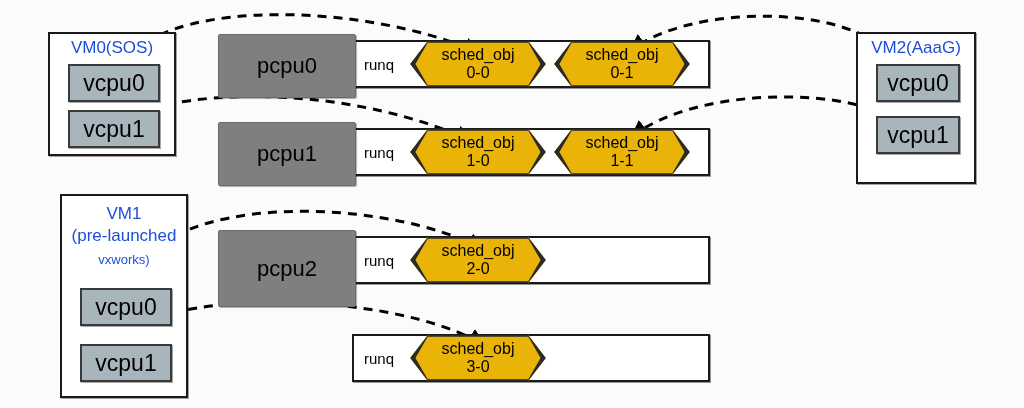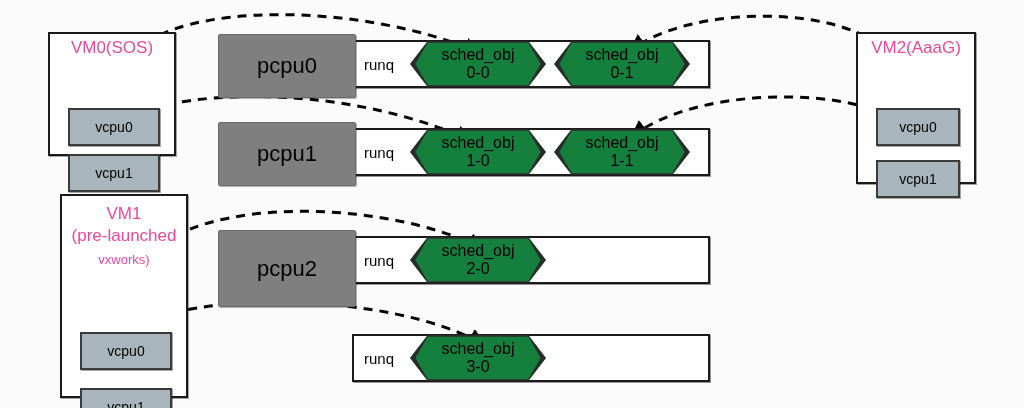--- a/index.html
+++ b/index.html
@@ -21,41 +21,40 @@
     background: #ffffff;
     border: 2px solid #1a1a1a;
     box-sizing: border-box;
     box-shadow: 1px 1px 0 rgba(0,0,0,0.35);
   }
   .vm-title {
     position: absolute;
     left: 0;
     width: 100%;
     text-align: center;
-    color: #ec4899;
+    color: #1d4ed8;
     font-size: 17px;
     line-height: 20px;
     white-space: nowrap;
   }
   .vm-title.small {
     font-size: 13px;
   }
   
   .vcpu {
     position: absolute;
     background: #a9b5bd;
     border: 2px solid #3a3a3a;
     box-sizing: border-box;
     display: flex;
     align-items: center;
     justify-content: center;
-    font-size: 14px;
+    font-size: 23px;
     color: #000000;
     box-shadow: 1px 1px 0 rgba(0,0,0,0.35);
-    margin-top: 44px;
   }
   
   .pcpu {
     position: absolute;
     background: #7f7f7f;
     border: 1px solid #6a6a6a;
     border-radius: 2px;
     box-sizing: border-box;
     display: flex;
     align-items: center;
@@ -79,21 +78,21 @@
     transform: translateY(-50%);
     font-size: 15px;
     color: #000000;
   }
   
   .sched-obj {
     position: absolute;
     top: 50%;
     transform: translateY(-50%);
     height: 46px;
-    background: #15803d;
+    background: #eab308;
     clip-path: polygon(0% 50%, 13% 0%, 87% 0%, 100% 50%, 87% 100%, 13% 100%);
     display: flex;
     flex-direction: column;
     align-items: center;
     justify-content: center;
     color: #000000;
     font-size: 16px;
     line-height: 18px;
   }
   .sched-obj .hex-border {

